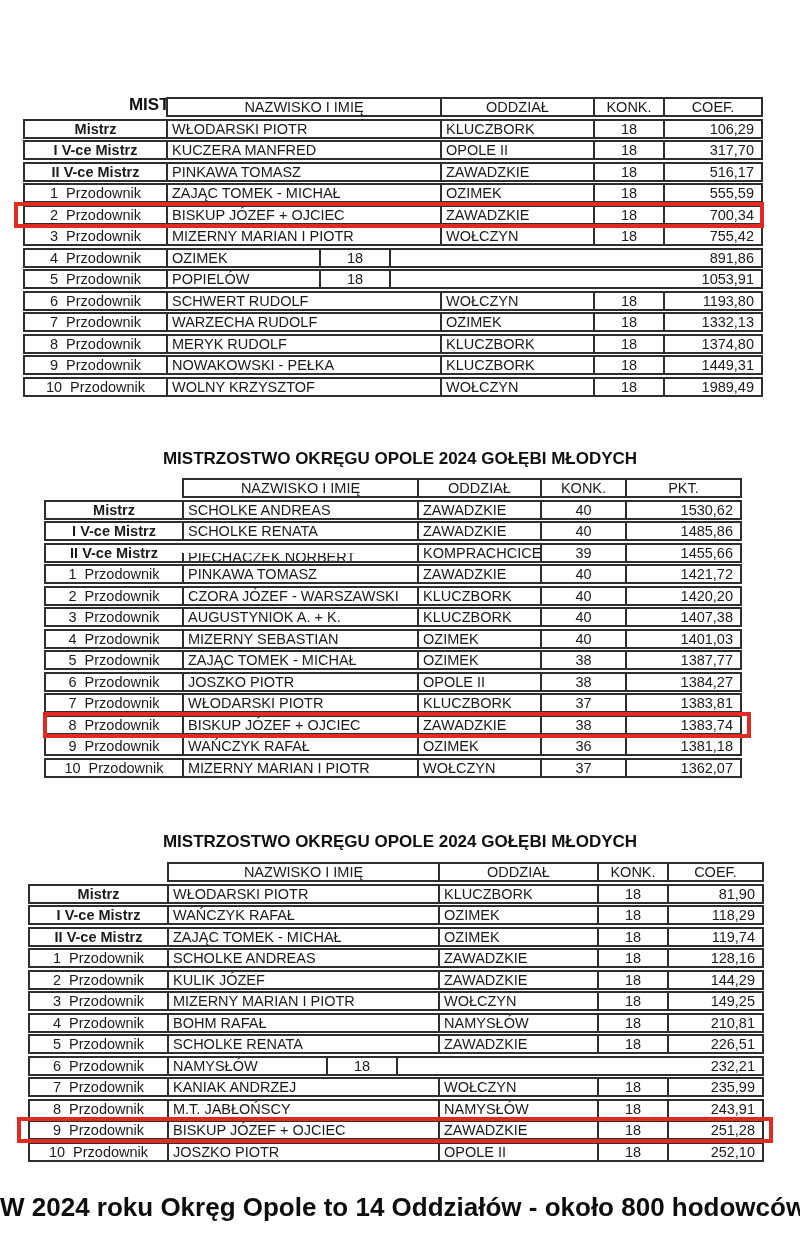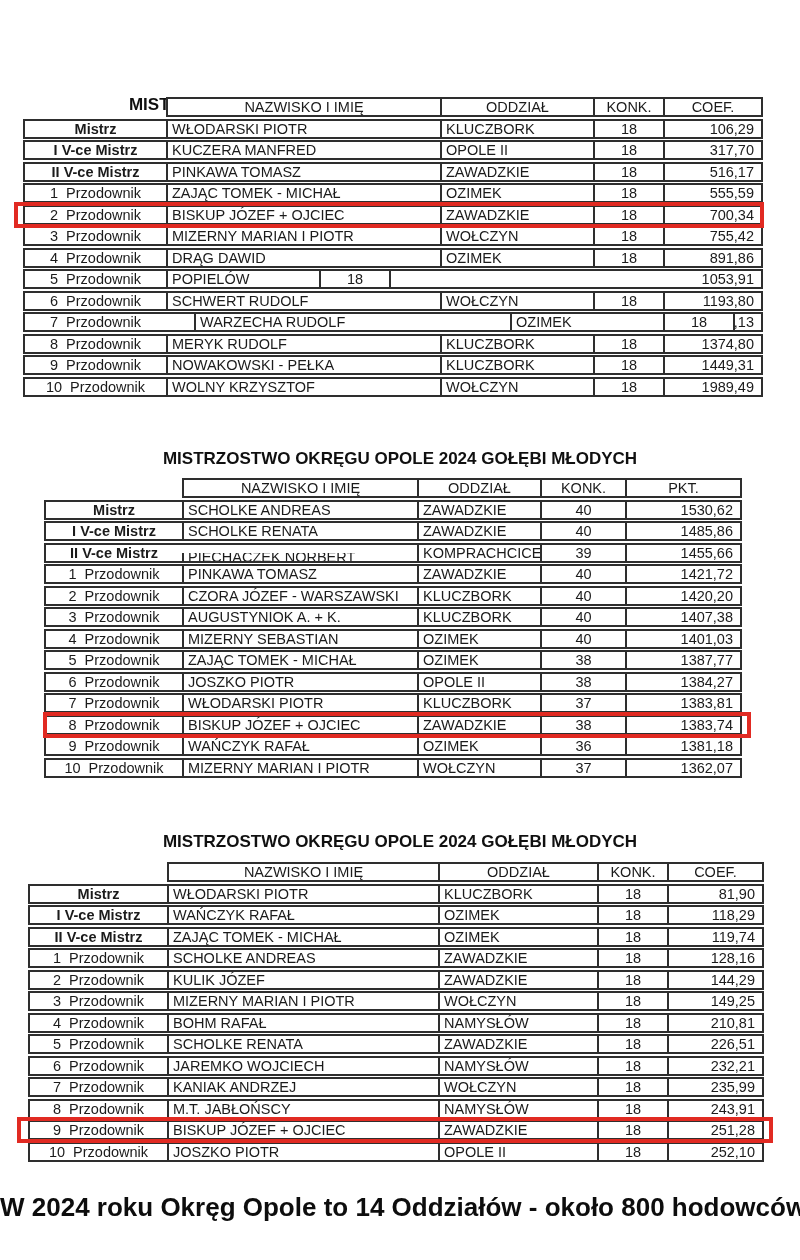--- a/index.html
+++ b/index.html
@@ -95,41 +95,40 @@
     </div>
     <div class="row">
       <div class="c rank" style="width: 141px;">3  Przodownik</div>
       <div class="c name div-l" style="width: 274px;">MIZERNY MARIAN I PIOTR</div>
       <div class="c odz div-l" style="width: 153px;">WOŁCZYN</div>
       <div class="c konk div-l" style="width: 70px;">18</div>
       <div class="c val div-l" style="flex: 1 1 0%;">755,42</div>
     </div>
     <div class="row">
       <div class="c rank" style="width: 141px;">4  Przodownik</div>
-      <div class="c name div-l" style="width: 274px;">DRĄG DAWID</div>
       <div class="c odz div-l" style="width: 153px;">OZIMEK</div>
       <div class="c konk div-l" style="width: 70px;">18</div>
       <div class="c val div-l" style="flex: 1 1 0%;">891,86</div>
     </div>
     <div class="row">
       <div class="c rank" style="width: 141px;">5  Przodownik</div>
       <div class="c odz div-l" style="width: 153px;">POPIELÓW</div>
       <div class="c konk div-l" style="width: 70px;">18</div>
       <div class="c val div-l" style="flex: 1 1 0%;">1053,91</div>
     </div>
     <div class="row">
       <div class="c rank" style="width: 141px;">6  Przodownik</div>
       <div class="c name div-l" style="width: 274px;">SCHWERT RUDOLF</div>
       <div class="c odz div-l" style="width: 153px;">WOŁCZYN</div>
       <div class="c konk div-l" style="width: 70px;">18</div>
       <div class="c val div-l" style="flex: 1 1 0%;">1193,80</div>
     </div>
     <div class="row">
       <div class="c rank" style="width: 141px;">7  Przodownik</div>
-      <div class="c name div-l" style="width: 316px; margin-left: 28px;">WARZECHA RUDOLF</div>
+      <div class="c name div-l" style="width: 274px;">WARZECHA RUDOLF</div>
       <div class="c odz div-l" style="width: 153px;">OZIMEK</div>
       <div class="c konk div-l" style="width: 70px;">18</div>
       <div class="c val div-l" style="flex: 1 1 0%;">1332,13</div>
     </div>
     <div class="row">
       <div class="c rank" style="width: 141px;">8  Przodownik</div>
       <div class="c name div-l" style="width: 274px;">MERYK RUDOLF</div>
       <div class="c odz div-l" style="width: 153px;">KLUCZBORK</div>
       <div class="c konk div-l" style="width: 70px;">18</div>
       <div class="c val div-l" style="flex: 1 1 0%;">1374,80</div>
@@ -311,21 +310,20 @@
     </div>
     <div class="row">
       <div class="c rank" style="width: 137px;">5  Przodownik</div>
       <div class="c name div-l" style="width: 271px;">SCHOLKE RENATA</div>
       <div class="c odz div-l" style="width: 159px;">ZAWADZKIE</div>
       <div class="c konk div-l" style="width: 70px;">18</div>
       <div class="c val div-l" style="flex: 1 1 0%;">226,51</div>
     </div>
     <div class="row">
       <div class="c rank" style="width: 137px;">6  Przodownik</div>
-      <div class="c name div-l" style="width: 271px;">JAREMKO WOJCIECH</div>
       <div class="c odz div-l" style="width: 159px;">NAMYSŁÓW</div>
       <div class="c konk div-l" style="width: 70px;">18</div>
       <div class="c val div-l" style="flex: 1 1 0%;">232,21</div>
     </div>
     <div class="row">
       <div class="c rank" style="width: 137px;">7  Przodownik</div>
       <div class="c name div-l" style="width: 271px;">KANIAK ANDRZEJ</div>
       <div class="c odz div-l" style="width: 159px;">WOŁCZYN</div>
       <div class="c konk div-l" style="width: 70px;">18</div>
       <div class="c val div-l" style="flex: 1 1 0%;">235,99</div>

